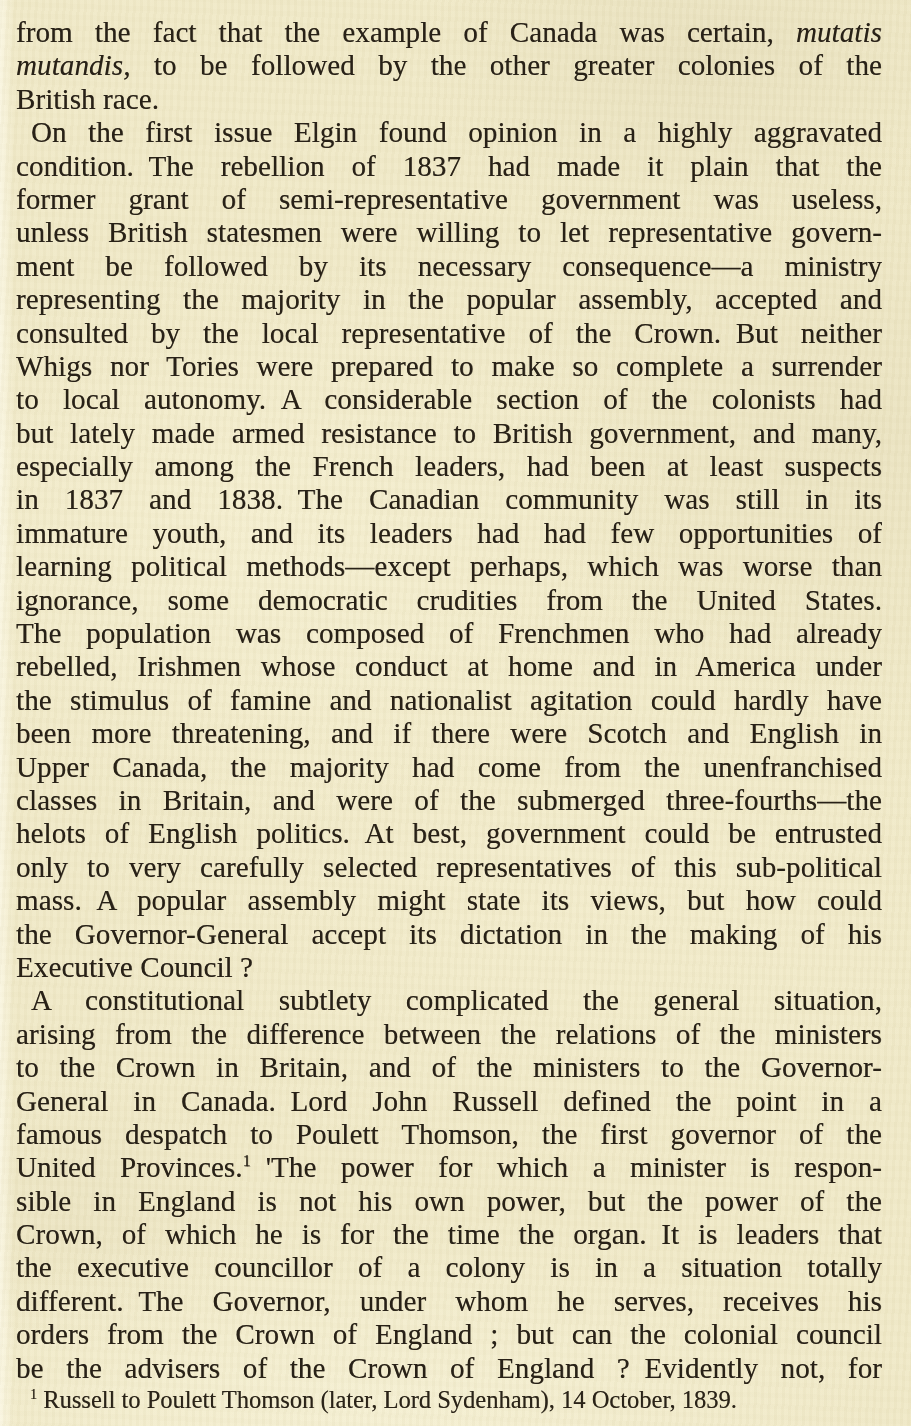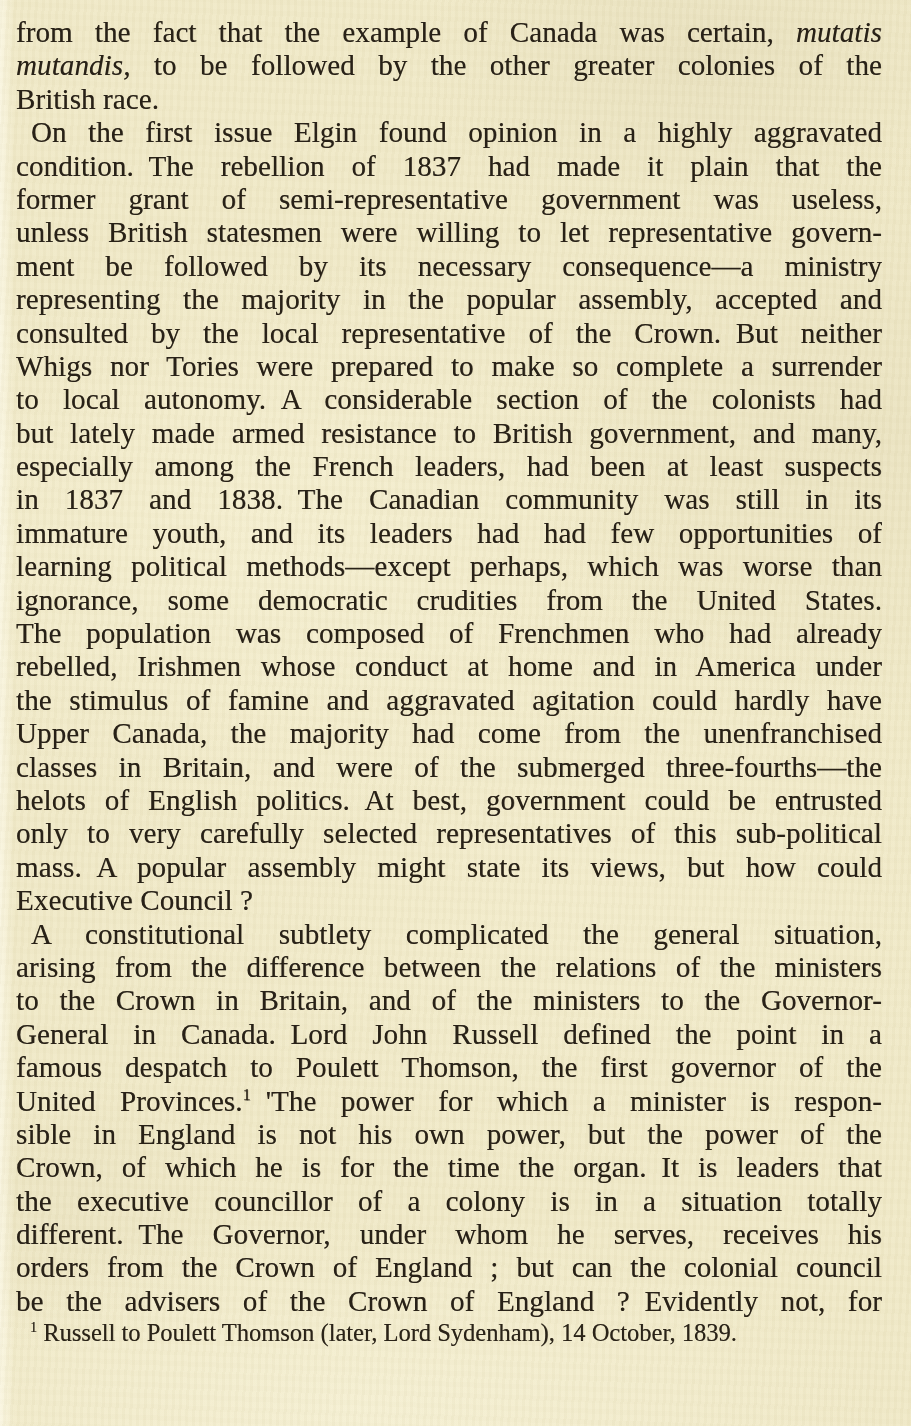--- a/index.html
+++ b/index.html
@@ -105,26 +105,28 @@
         <div class="line"><span>Whigs nor Tories were prepared to make so complete a surrender</span></div>
         <div class="line"><span>to local autonomy. A considerable section of the colonists had</span></div>
         <div class="line"><span>but lately made armed resistance to British government, and many,</span></div>
         <div class="line"><span>especially among the French leaders, had been at least suspects</span></div>
         <div class="line"><span>in 1837 and 1838. The Canadian community was still in its</span></div>
         <div class="line"><span>immature youth, and its leaders had had few opportunities of</span></div>
         <div class="line"><span>learning political methods—except perhaps, which was worse than</span></div>
         <div class="line"><span>ignorance, some democratic crudities from the United States.</span></div>
         <div class="line"><span>The population was composed of Frenchmen who had already</span></div>
         <div class="line"><span>rebelled, Irishmen whose conduct at home and in America under</span></div>
-        <div class="line"><span>the stimulus of famine and aggravated agitation could hardly have</span></div>
+        <div class="line"><span>the stimulus of famine and nationalist agitation could hardly have</span></div>
+        <div class="line"><span>been more threatening, and if there were Scotch and English in</span></div>
         <div class="line"><span>Upper Canada, the majority had come from the unenfranchised</span></div>
         <div class="line"><span>classes in Britain, and were of the submerged three-fourths—the</span></div>
         <div class="line"><span>helots of English politics. At best, government could be entrusted</span></div>
         <div class="line"><span>only to very carefully selected representatives of this sub-political</span></div>
         <div class="line"><span>mass. A popular assembly might state its views, but how could</span></div>
+        <div class="line"><span>the Governor-General accept its dictation in the making of his</span></div>
         <div class="line nojust"><span>Executive Council ?</span></div>
       </div>
       <div class="para">
         <div class="line indent"><span>A constitutional subtlety complicated the general situation,</span></div>
         <div class="line"><span>arising from the difference between the relations of the ministers</span></div>
         <div class="line"><span>to the Crown in Britain, and of the ministers to the Governor-</span></div>
         <div class="line"><span>General in Canada. Lord John Russell defined the point in a</span></div>
         <div class="line"><span>famous despatch to Poulett Thomson, the first governor of the</span></div>
         <div class="line"><span>United Provinces.</span><span class="sup">1</span><span> 'The power for which a minister is respon-</span></div>
         <div class="line"><span>sible in England is not his own power, but the power of the</span></div>

